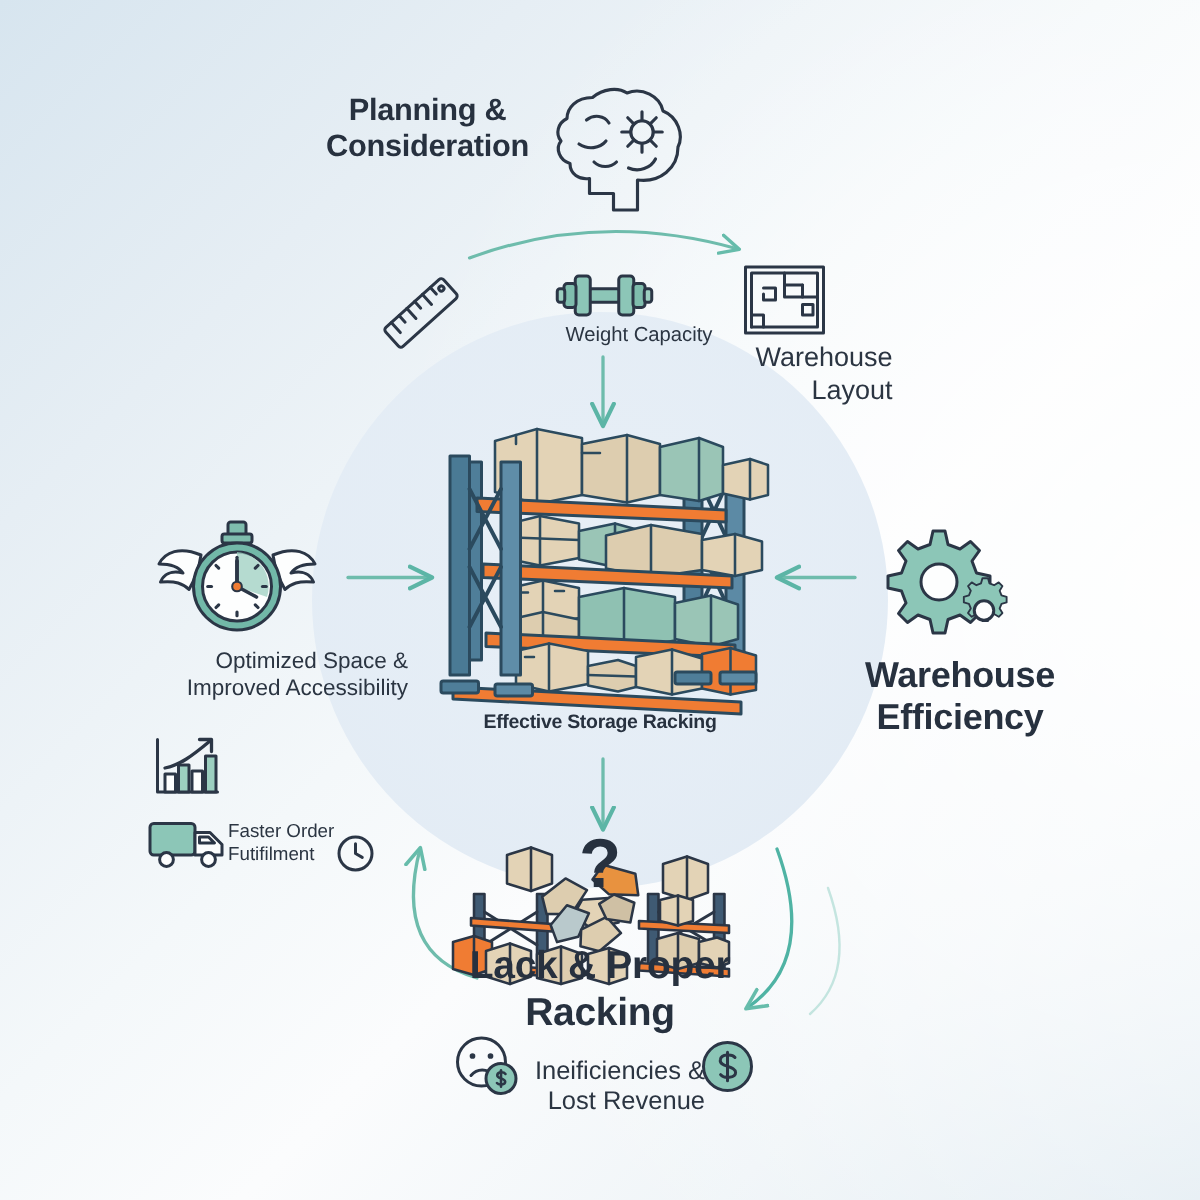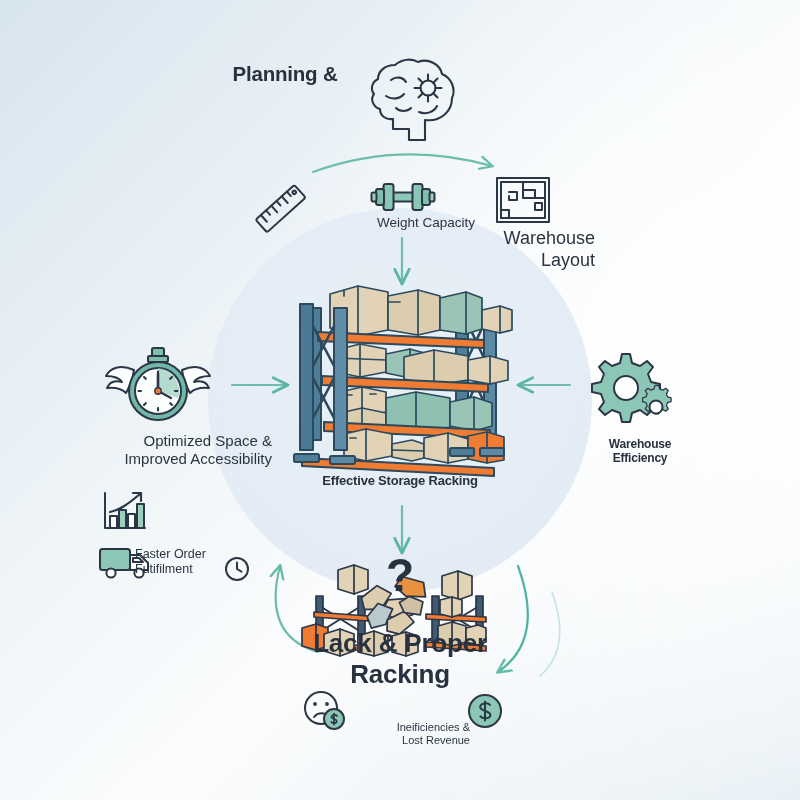--- a/index.html
+++ b/index.html
@@ -34,29 +34,29 @@
     text-align: right;
   }
   .lbl-left {
     color: #2b3542;
     line-height: 1.22;
     text-align: left;
   }
 
   #title-planning  { left: 190px; top: 62px;  width: 190px; font-size: 20.5px; }
   #title-center    { left: 255px; top: 473px; width: 290px; font-size: 13px; }
-  #title-efficiency{ left: 560px; top: 437px; width: 160px; font-size: 12px; }
+  #title-efficiency{ left: 560px; top: 437px; width: 160px; font-size: 24px; }
   #title-lack      { left: 278px; top: 628px; width: 244px; font-size: 26px; }
 
   #label-weight    { left: 330px; top: 215px; width: 145px; font-size: 13.5px; }
   #label-layout    { left: 455px; top: 228px; width: 140px; font-size: 18px; }
   #label-optimized { left: 82px;  top: 432px; width: 190px; font-size: 15px; }
   #label-inventory { left: 152px; top: 496px; width: 105px; font-size: 12.5px; }
-  #label-faster    { left: 135px; top: 547px; width: 100px; font-size: 12.5px; }
-  #label-ineff     { left: 350px; top: 721px; width: 120px; font-size: 11px; }
+  #label-faster    { left: 152px; top: 547px; width: 100px; font-size: 12.5px; }
+  #label-ineff     { left: 350px; top: 704px; width: 120px; font-size: 17px; }
 
   
   #circle-backdrop {
     left: 208px; top: 208px; width: 384px; height: 384px;
     border-radius: 50%;
     background: radial-gradient(circle at 45% 40%, #e6eef6 0%, #e3ecf5 55%, #dfe9f3 100%);
     opacity: 0.93;
   }
 
   svg { display: block; overflow: visible; }
@@ -106,20 +106,21 @@
       <path d="M57 60 C64 63 72 60 75 54"></path>
       <path d="M34 56 C38 60 45 60 49 56"></path>
       <circle cx="66" cy="36" r="7.5"></circle>
       <path d="M66 22.5 L66 28.5 M66 43.5 L66 49.5 M52.5 36 L58.5 36 M73.5 36 L79.5 36
                M56.5 26.5 L60.7 30.7 M71.3 41.3 L75.5 45.5 M75.5 26.5 L71.3 30.7 M60.7 41.3 L56.5 45.5"></path>
     </g>
   </svg>
 
   <div id="title-planning" class="abs hdr-bold">
     <div>Planning &amp;</div>
+    <div>Consideration</div>
   </div>
 
   <svg class="abs" style="left:250px; top:178px;" width="62" height="62" viewBox="0 0 62 62">
     <g transform="rotate(-42 31 31)" fill="none" stroke="#2b3646" stroke-width="2" stroke-linejoin="round" stroke-linecap="round">
       <rect x="5" y="22" width="52" height="17" rx="2.2"></rect>
       <path d="M12 22 L12 31 M19 22 L19 28 M26 22 L26 31 M33 22 L33 28 M40 22 L40 31 M47 22 L47 28"></path>
       <circle cx="52" cy="27.5" r="1.7"></circle>
     </g>
   </svg>
 

